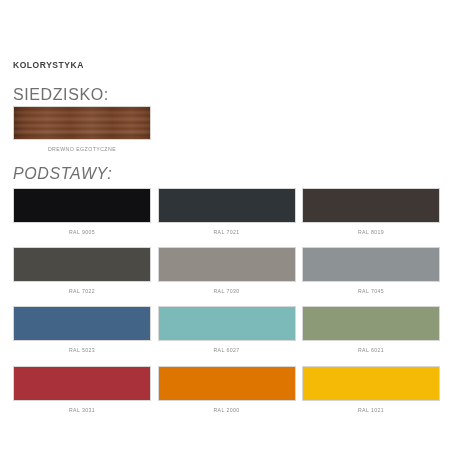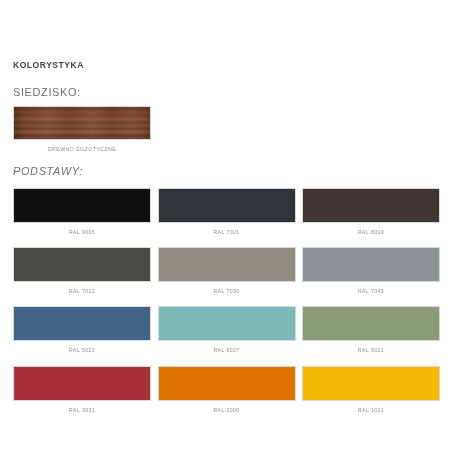--- a/index.html
+++ b/index.html
@@ -29,21 +29,21 @@
     top: 61px;
     font-size: 8.5px;
     font-weight: bold;
     letter-spacing: 0.55px;
     color: #3f3f3f;
     line-height: 1;
   }
   .section-title {
     position: absolute;
     left: 13px;
-    font-size: 11px;
+    font-size: 16px;
     font-weight: normal;
     letter-spacing: 0.6px;
     color: #6f6f6f;
     line-height: 1;
   }
   #seat-heading { top: 87px; }
   #base-heading { top: 166px; font-style: italic; }
 
   
   .wood-block {

